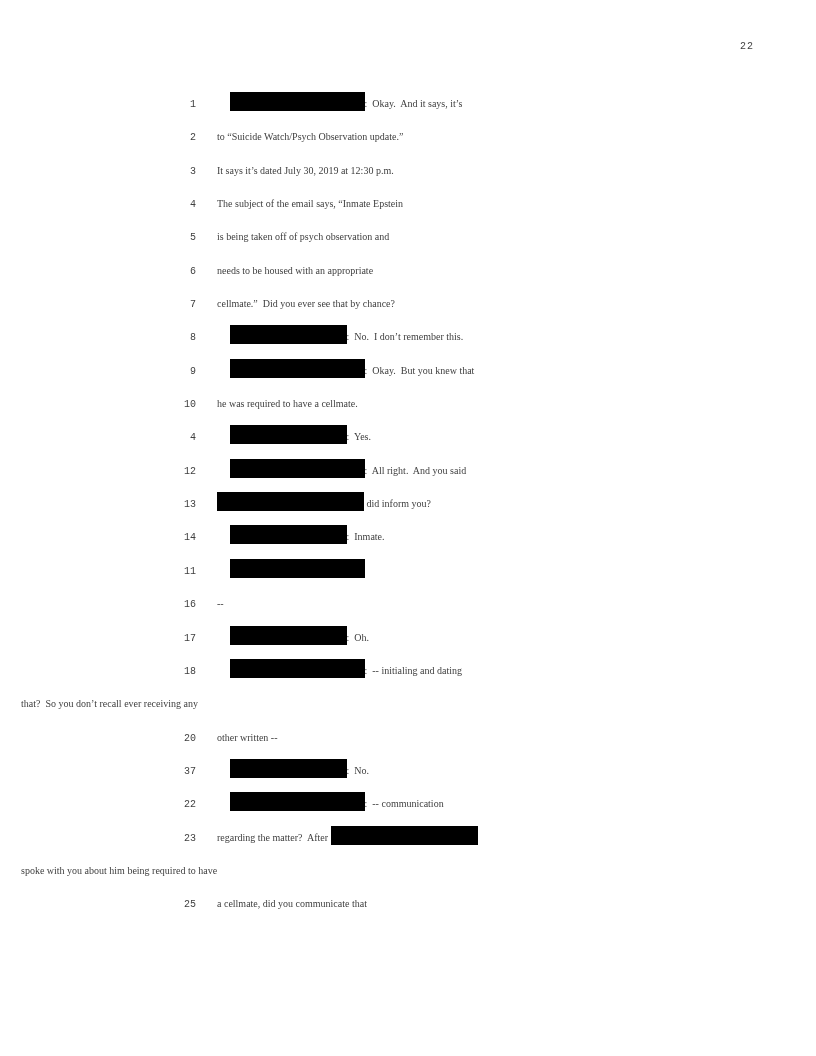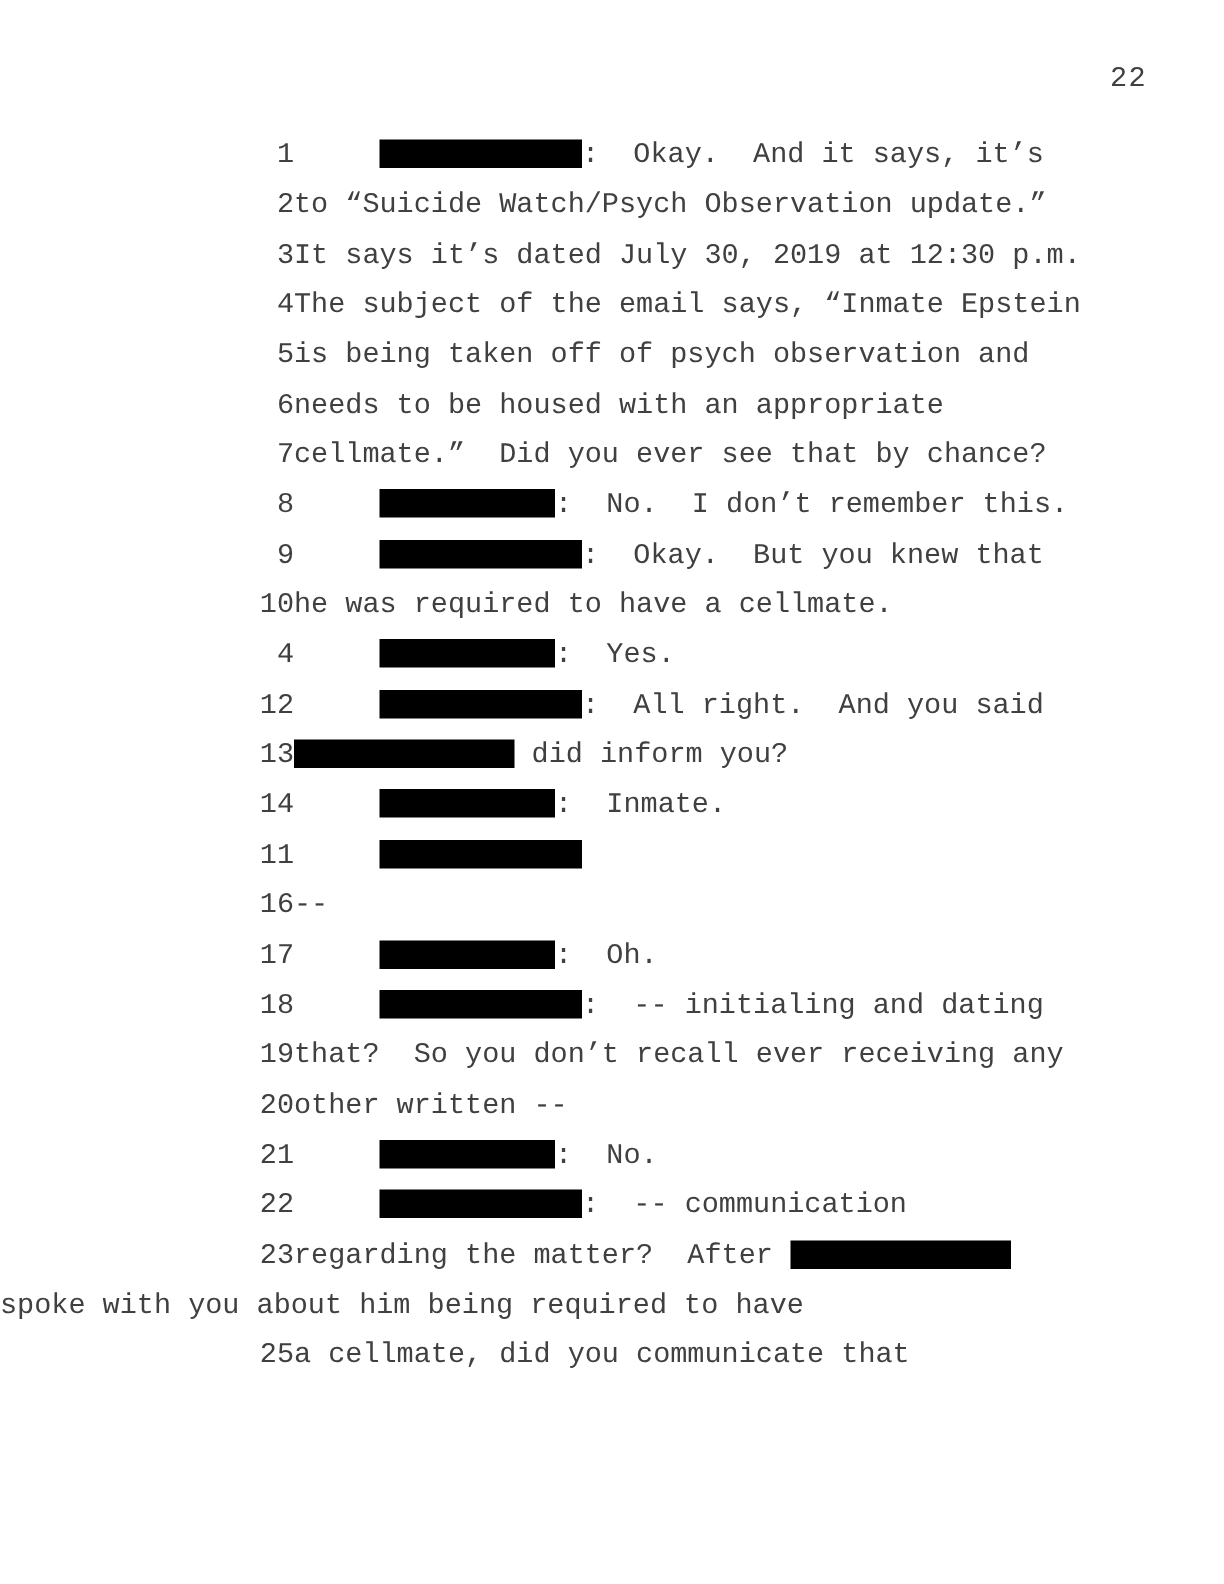--- a/index.html
+++ b/index.html
@@ -1,21 +1,21 @@
 <!DOCTYPE html>
 <html><head>
 <meta charset="utf-8">
 <style>
   html,body{margin:0;padding:0;background:#ffffff;}
   .page{
     position:relative;
     width:816px;height:1056px;
     background:#ffffff;
     font-family:"Liberation Mono","DejaVu Sans Mono",monospace;
-    font-size:19px;
+    font-size:10px;
     color:#404040;
     overflow:hidden;
   }
   .pagenum{
     position:absolute;
     top:41px;left:740px;
     letter-spacing:1px;
   }
   .transcript{
     position:absolute;
@@ -27,22 +27,23 @@
     height:33.35px;
     line-height:33.35px;
     white-space:pre;
   }
   .num{
     flex:0 0 196px;
     width:196px;
     text-align:right;
   }
   .txt{
-    margin-left:0;
+    margin-left:21px;
     white-space:pre;
+    font-family:Liberation Serif, serif;
   }
   .redact{
     display:inline-block;
     background:#000000;
     height:19px;
     vertical-align:-4px;
   }
 </style>
 </head>
 <body>
@@ -61,21 +62,21 @@
       <div class="row"><span class="num">9</span><span class="txt"><span>     </span><span class="redact" style="width: 135px; background: rgb(0, 0, 0);"></span><span>:  Okay.  But you knew that</span></span></div>
       <div class="row"><span class="num">10</span><span class="txt"><span>he was required to have a cellmate.</span></span></div>
       <div class="row"><span class="num">4</span><span class="txt"><span>     </span><span class="redact" style="width: 117px; background: rgb(0, 0, 0);"></span><span>:  Yes.</span></span></div>
       <div class="row"><span class="num">12</span><span class="txt"><span>     </span><span class="redact" style="width: 135px; background: rgb(0, 0, 0);"></span><span>:  All right.  And you said</span></span></div>
       <div class="row"><span class="num">13</span><span class="txt"><span class="redact" style="width: 147px; background: rgb(0, 0, 0);"></span><span> did inform you?</span></span></div>
       <div class="row"><span class="num">14</span><span class="txt"><span>     </span><span class="redact" style="width: 117px; background: rgb(0, 0, 0);"></span><span>:  Inmate.</span></span></div>
       <div class="row"><span class="num">11</span><span class="txt"><span>     </span><span class="redact" style="width: 135px; background: rgb(0, 0, 0);"></span></span></div>
       <div class="row"><span class="num">16</span><span class="txt"><span>--</span></span></div>
       <div class="row"><span class="num">17</span><span class="txt"><span>     </span><span class="redact" style="width: 117px; background: rgb(0, 0, 0);"></span><span>:  Oh.</span></span></div>
       <div class="row"><span class="num">18</span><span class="txt"><span>     </span><span class="redact" style="width: 135px; background: rgb(0, 0, 0);"></span><span>:  -- initialing and dating</span></span></div>
-      <div class="row"><span class="num">19</span><span class="txt"><span>that?  So you don’t recall ever receiving any</span></span></div>
+      <div class="row"><span class="txt"><span>that?  So you don’t recall ever receiving any</span></span></div>
       <div class="row"><span class="num">20</span><span class="txt"><span>other written --</span></span></div>
-      <div class="row"><span class="num">21</span><span class="txt"><span>     </span><span class="redact" style="width: 117px; background: rgb(0, 0, 0);"></span><span>:  No.</span></span></div>
+      <div class="row"><span class="num">37</span><span class="txt"><span>     </span><span class="redact" style="width: 117px; background: rgb(0, 0, 0);"></span><span>:  No.</span></span></div>
       <div class="row"><span class="num">22</span><span class="txt"><span>     </span><span class="redact" style="width: 135px; background: rgb(0, 0, 0);"></span><span>:  -- communication</span></span></div>
       <div class="row"><span class="num">23</span><span class="txt"><span>regarding the matter?  After </span><span class="redact" style="width: 147px; background: rgb(0, 0, 0);"></span></span></div>
       <div class="row"><span class="txt"><span>spoke with you about him being required to have</span></span></div>
       <div class="row"><span class="num">25</span><span class="txt"><span>a cellmate, did you communicate that</span></span></div>
     </div>
 </div>
 
 </body></html>

